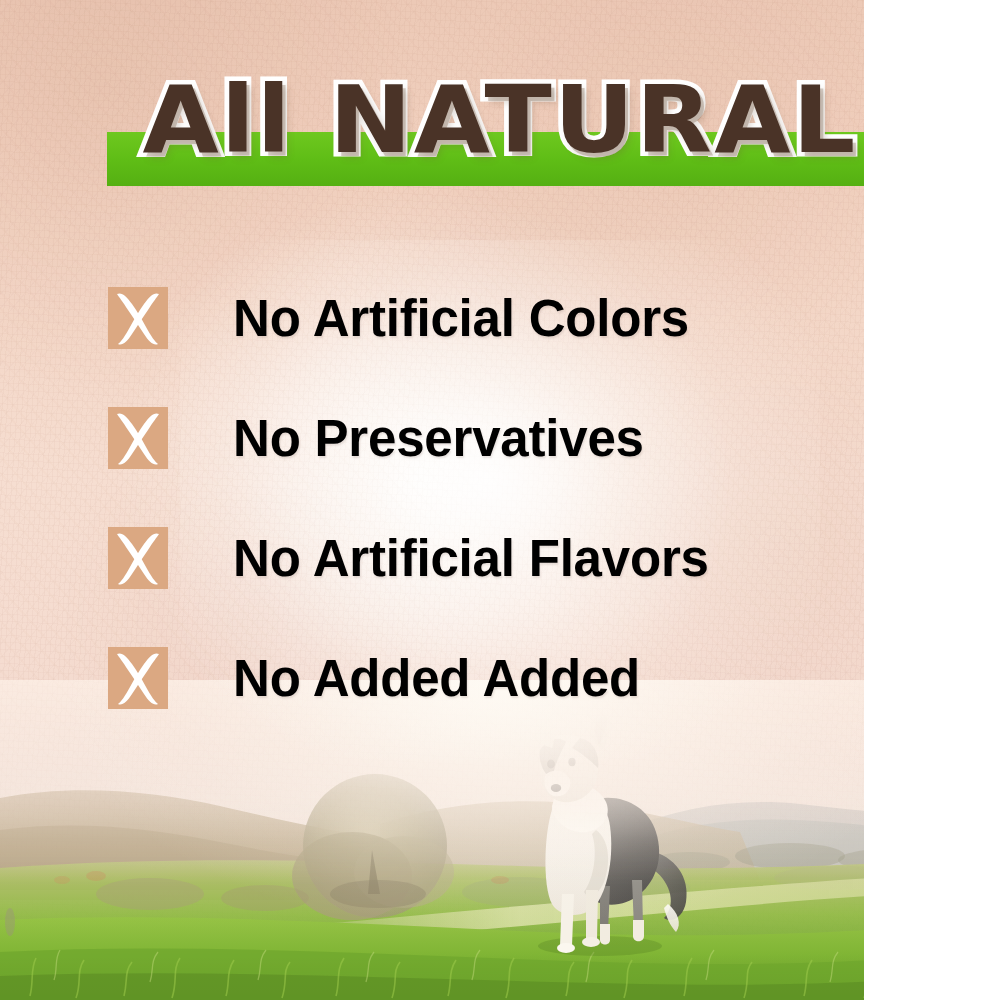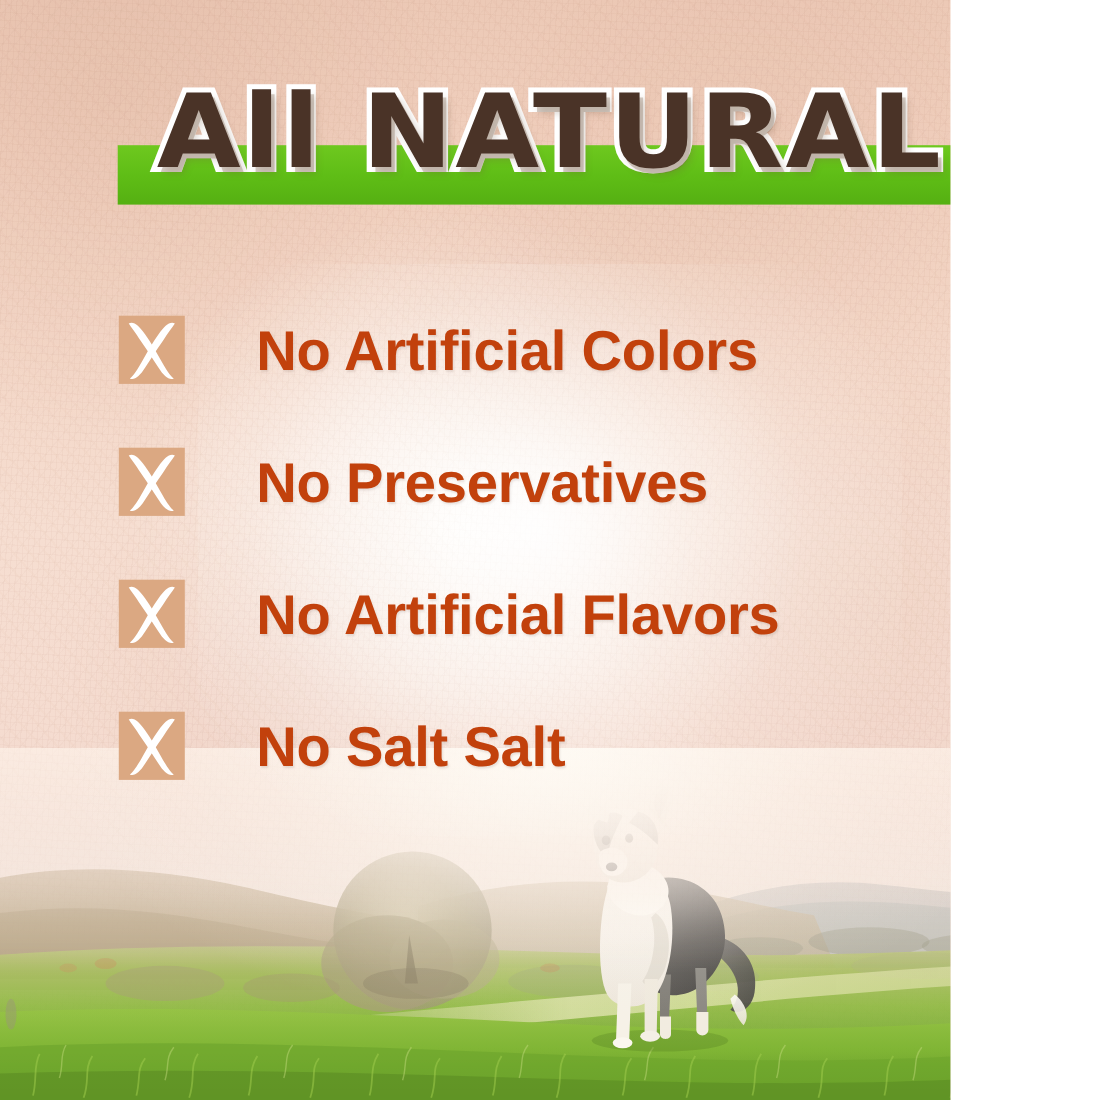--- a/index.html
+++ b/index.html
@@ -146,21 +146,21 @@
     position: relative;
     flex: 0 0 auto;
     width: 60px; height: 62px;
     background: #dba882;
     margin-right: 65px;
   }
   .claim-box svg { position: absolute; left: 0; top: 0; }
   .claim-label {
     font-size: 51px;
     font-weight: 700;
-    color: #c2410c;
+    color: #000000;
     letter-spacing: -0.2px;
     white-space: nowrap;
     font-family: "Liberation Sans", sans-serif;
     text-shadow: 1px 2px 2px rgba(120,96,84,0.16);
   }
 </style>
 </head>
 <body>
 
 <div id="stage">
@@ -390,17 +390,17 @@
 
     <div class="claim-row">
       <span class="claim-box">
         <svg width="60" height="62" viewBox="0 0 60 62" xmlns="http://www.w3.org/2000/svg">
           <path d="M9,7 C14,5 18,9 24,17 C29,24 33,31 38,40 C43,49 47,55 50,57
                    C46,59 41,55 36,47 C30,38 25,30 20,23 C15,15 11,10 9,7 Z" fill="#ffffff"></path>
           <path d="M51,7 C46,5 42,9 36,17 C31,24 27,31 22,40 C17,49 13,55 10,57
                    C14,59 19,55 24,47 C30,38 35,30 40,23 C45,15 49,10 51,7 Z" fill="#ffffff"></path>
         </svg>
       </span>
-      <span class="claim-label">No Salt Salt</span>
+      <span class="claim-label">No Added Added</span>
     </div>
 
   </div>
 </div>
 
 </body></html>

